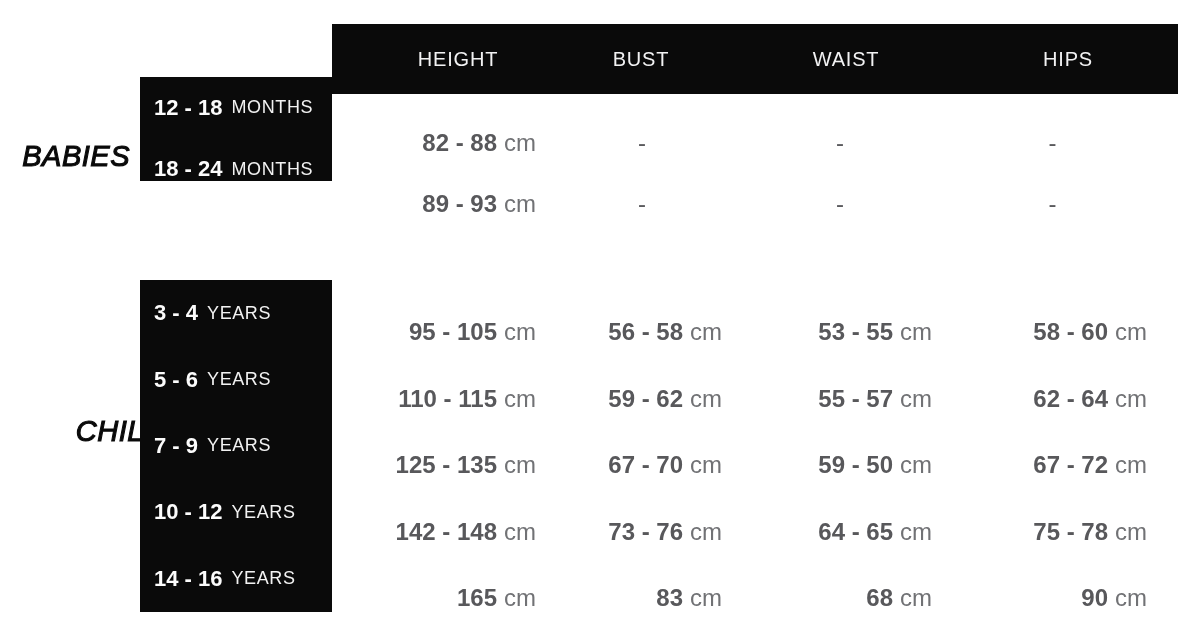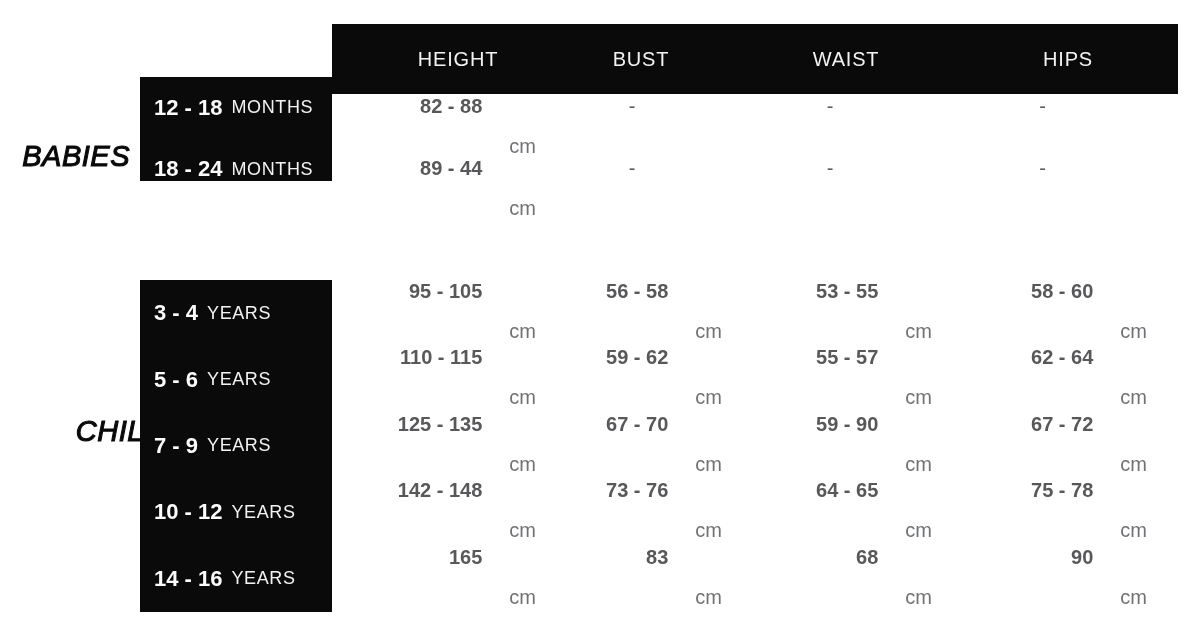--- a/index.html
+++ b/index.html
@@ -86,26 +86,25 @@
     position: absolute;
     left: 332px;
     width: 828px;
     display: grid;
     grid-template-columns: 217px 186px 210px 215px;
   }
   #babies-values { top: 95px; grid-auto-rows: 61.5px; }
   #children-values { top: 280px; grid-auto-rows: 66.4px; }
   .cell {
     display: flex;
-    align-items: flex-start;
+    align-items: flex-end;
     justify-content: flex-end;
     padding-right: 13px;
-    font-size: 20px;
-    white-space: nowrap;
-    gap: 20px;
+    font-size: 24px;
+    white-space: nowrap;
   }
   .cell .num { color: #58585b; font-weight: bold; }
   .cell .u { color: #717275; font-weight: normal; }
   .cell .u:not(:empty) { margin-left: 7px; margin-top: 40px; }
   .cell.dash { justify-content: center; padding-right: 0; }
   .cell.dash .num { font-weight: normal; color: #5a5a5d; }
 </style>
 </head>
 <body>
 
@@ -170,21 +169,21 @@
     </div>
     <div class="cell dash">
       <span class="num">-</span>
       <span class="u"></span>
     </div>
     <div class="cell dash">
       <span class="num">-</span>
       <span class="u"></span>
     </div>
     <div class="cell">
-      <span class="num">89 - 44</span>
+      <span class="num">89 - 93</span>
       <span class="u">cm</span>
     </div>
     <div class="cell dash">
       <span class="num">-</span>
       <span class="u"></span>
     </div>
     <div class="cell dash">
       <span class="num">-</span>
       <span class="u"></span>
     </div>
@@ -231,21 +230,21 @@
 
     <div class="cell">
       <span class="num">125 - 135</span>
       <span class="u">cm</span>
     </div>
     <div class="cell">
       <span class="num">67 - 70</span>
       <span class="u">cm</span>
     </div>
     <div class="cell">
-      <span class="num">59 - 90</span>
+      <span class="num">59 - 50</span>
       <span class="u">cm</span>
     </div>
     <div class="cell">
       <span class="num">67 - 72</span>
       <span class="u">cm</span>
     </div>
 
     <div class="cell">
       <span class="num">142 - 148</span>
       <span class="u">cm</span>

